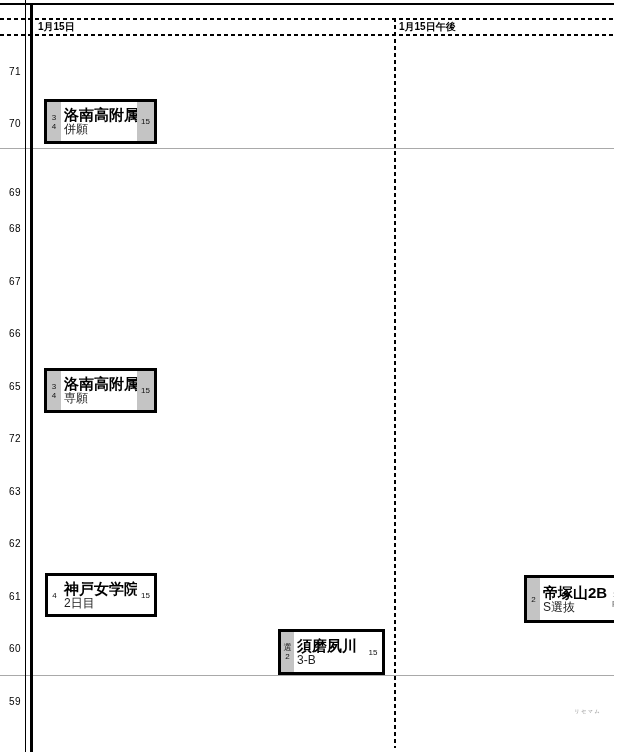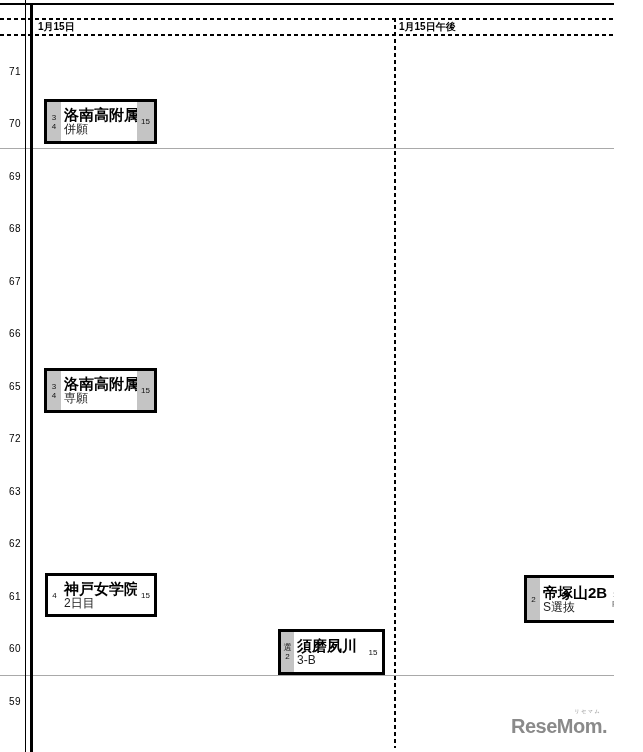--- a/index.html
+++ b/index.html
@@ -44,21 +44,21 @@
   <div class="vline" style="left:25px;top:0;width:1px;height:752px;"></div>
   <div class="vline" style="left:30px;top:3px;width:3px;height:749px;"></div>
   <div class="vdash" style="left:394px;top:18px;height:730px;"></div>
   <div class="vline" style="left:635px;top:3px;width:2px;height:749px;"></div>
 
   <div class="colhead" style="left:38px;">1月15日</div>
   <div class="colhead" style="left:399px;">1月15日午後</div>
 
   <div class="axis-num" style="top:71px;">71</div>
   <div class="axis-num" style="top:123px;">70</div>
-  <div class="axis-num" style="top:176px;">69</div>
+  <div class="axis-num" style="top:192px;">69</div>
   <div class="axis-num" style="top:228px;">68</div>
   <div class="axis-num" style="top:281px;">67</div>
   <div class="axis-num" style="top:333px;">66</div>
   <div class="axis-num" style="top:386px;">65</div>
   <div class="axis-num" style="top:438px;">72</div>
   <div class="axis-num" style="top:491px;">63</div>
   <div class="axis-num" style="top:543px;">62</div>
   <div class="axis-num" style="top:596px;">61</div>
   <div class="axis-num" style="top:648px;padding-left:8px;">60</div>
   <div class="axis-num" style="top:701px;">59</div>
@@ -127,16 +127,15 @@
       <div class="scourse">S選抜</div>
     </div>
     <div class="side small" style="width:16px;">
       <span>15</span>
       <span>pm</span>
     </div>
   </div>
 
   <div class="logo">
     <div class="logo-ruby">リセマム</div>
-    <div class="logo-text">ReseMom.</div>
   </div>
 
 </div>
 
 </body></html>

